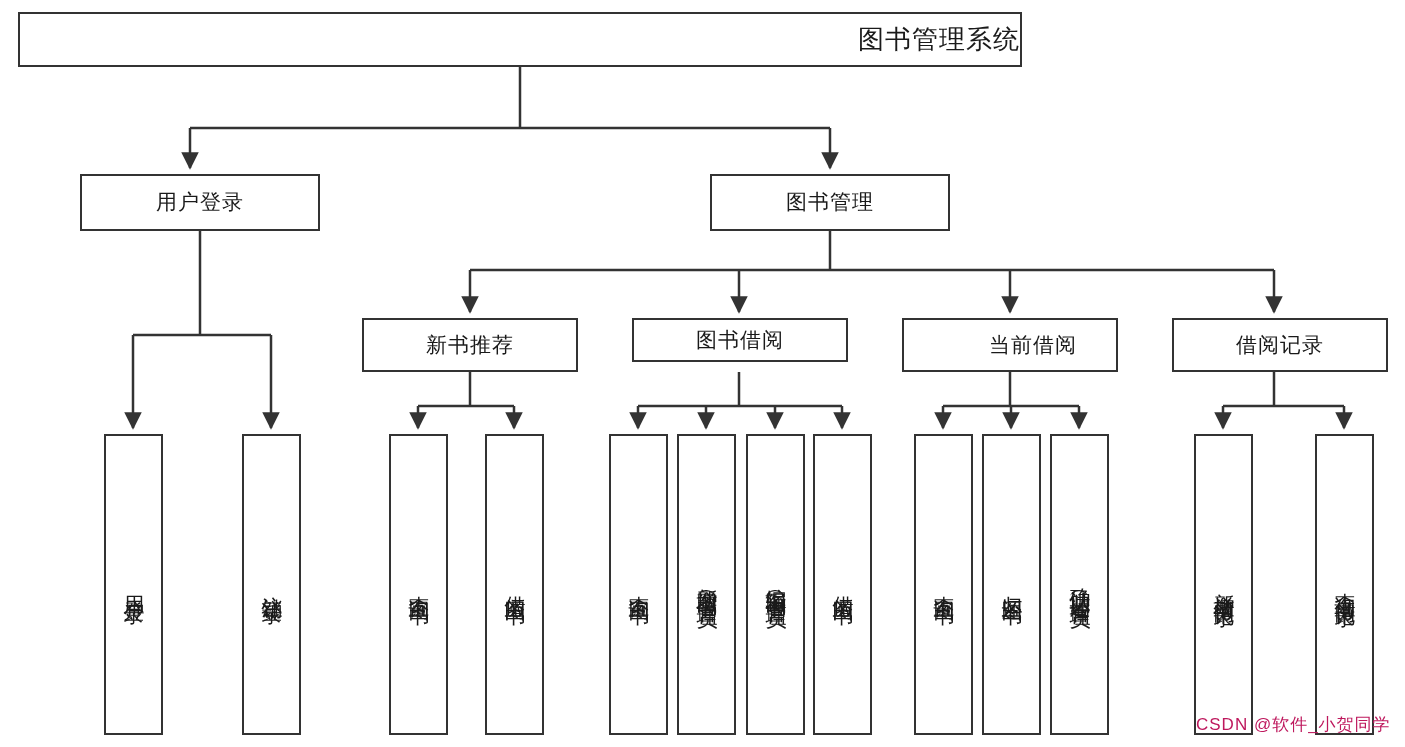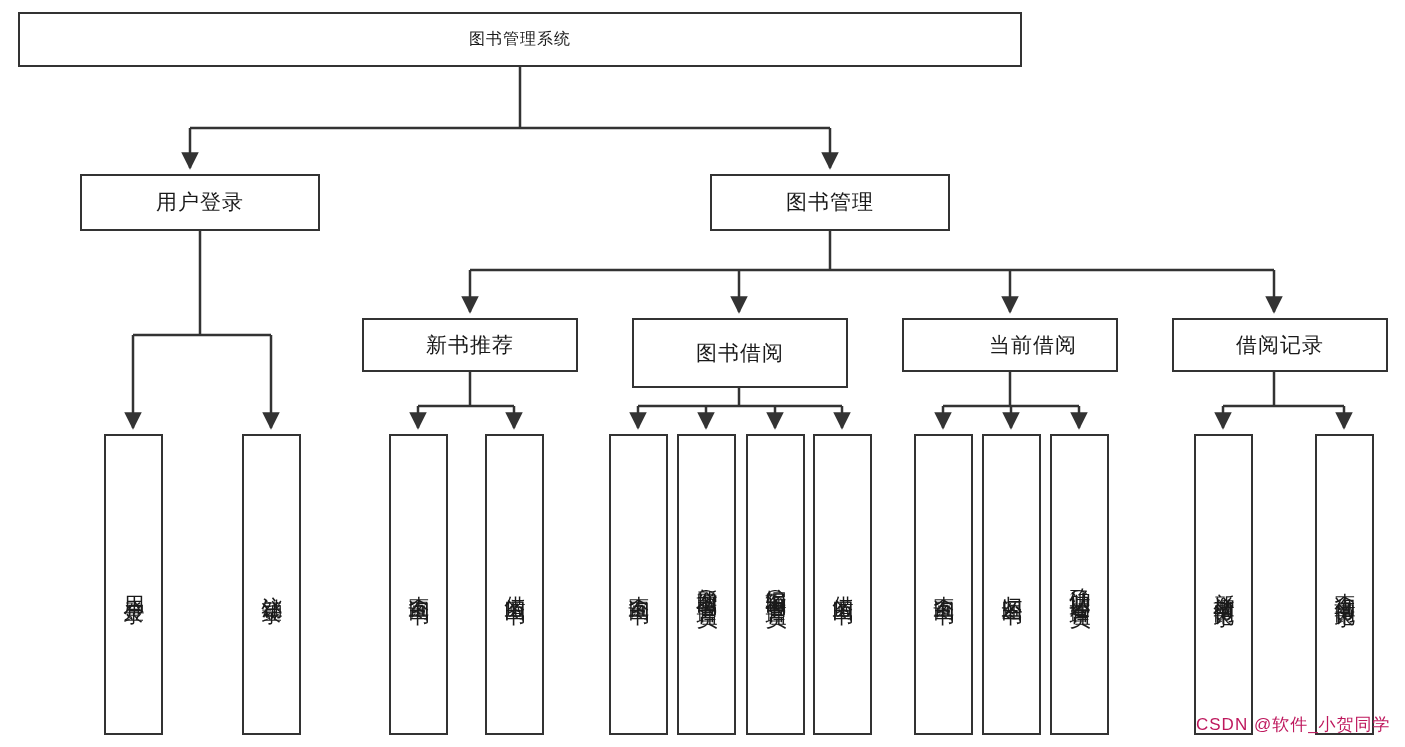--- a/index.html
+++ b/index.html
@@ -4,21 +4,21 @@
 <style>
   html,body{margin:0;padding:0;background:#ffffff;}
   body{width:1405px;height:747px;position:relative;overflow:hidden;
        font-family:"Liberation Sans","DejaVu Sans",sans-serif;}
   #canvas{position:absolute;left:0;top:0;width:1405px;height:747px;}
   svg.edges{position:absolute;left:0;top:0;width:1405px;height:747px;pointer-events:none;}
 
   .node{position:absolute;box-sizing:border-box;background:#ffffff;
         border:2px solid #333333;display:flex;align-items:center;justify-content:center;
         color:#1a1a1a;}
-  .node.root{font-size:16px;}
+  .node.root{font-size:26px;justify-content:flex-end;}
   .node.l2{font-size:21px;}
   .node.l3{font-size:21px;}
   .node.leaf{font-size:21px;}
   .node .lbl{line-height:1.18;letter-spacing:1px;}
   .node.leaf .lbl{writing-mode:vertical-rl;text-orientation:upright;
         letter-spacing:3px;white-space:nowrap;}
   .watermark{position:absolute;color:#be185d;font-size:17px;letter-spacing:1px;
         white-space:nowrap;}
 </style>
 </head>
@@ -83,21 +83,21 @@
   <div class="node l2" style="left:80px;top:174px;width:240px;height:57px;">
     <span class="lbl">用户登录</span>
   </div>
   <div class="node l2" style="left:710px;top:174px;width:240px;height:57px;">
     <span class="lbl">图书管理</span>
   </div>
 
   <div class="node l3" style="left:362px;top:318px;width:216px;height:54px;">
     <span class="lbl">新书推荐</span>
   </div>
-  <div class="node l3" style="left:632px;top:318px;width:216px;height:70px;">
+  <div class="node l3" style="left:632px;top:318px;width:216px;height:44px;">
     <span class="lbl">图书借阅</span>
   </div>
   <div class="node l3" style="left:902px;top:318px;width:216px;height:54px;padding-left:46px;">
     <span class="lbl">当前借阅</span>
   </div>
   <div class="node l3" style="left:1172px;top:318px;width:216px;height:54px;">
     <span class="lbl">借阅记录</span>
   </div>
 
   <div class="node leaf" style="left:104px;top:434px;width:59px;height:301px;">

